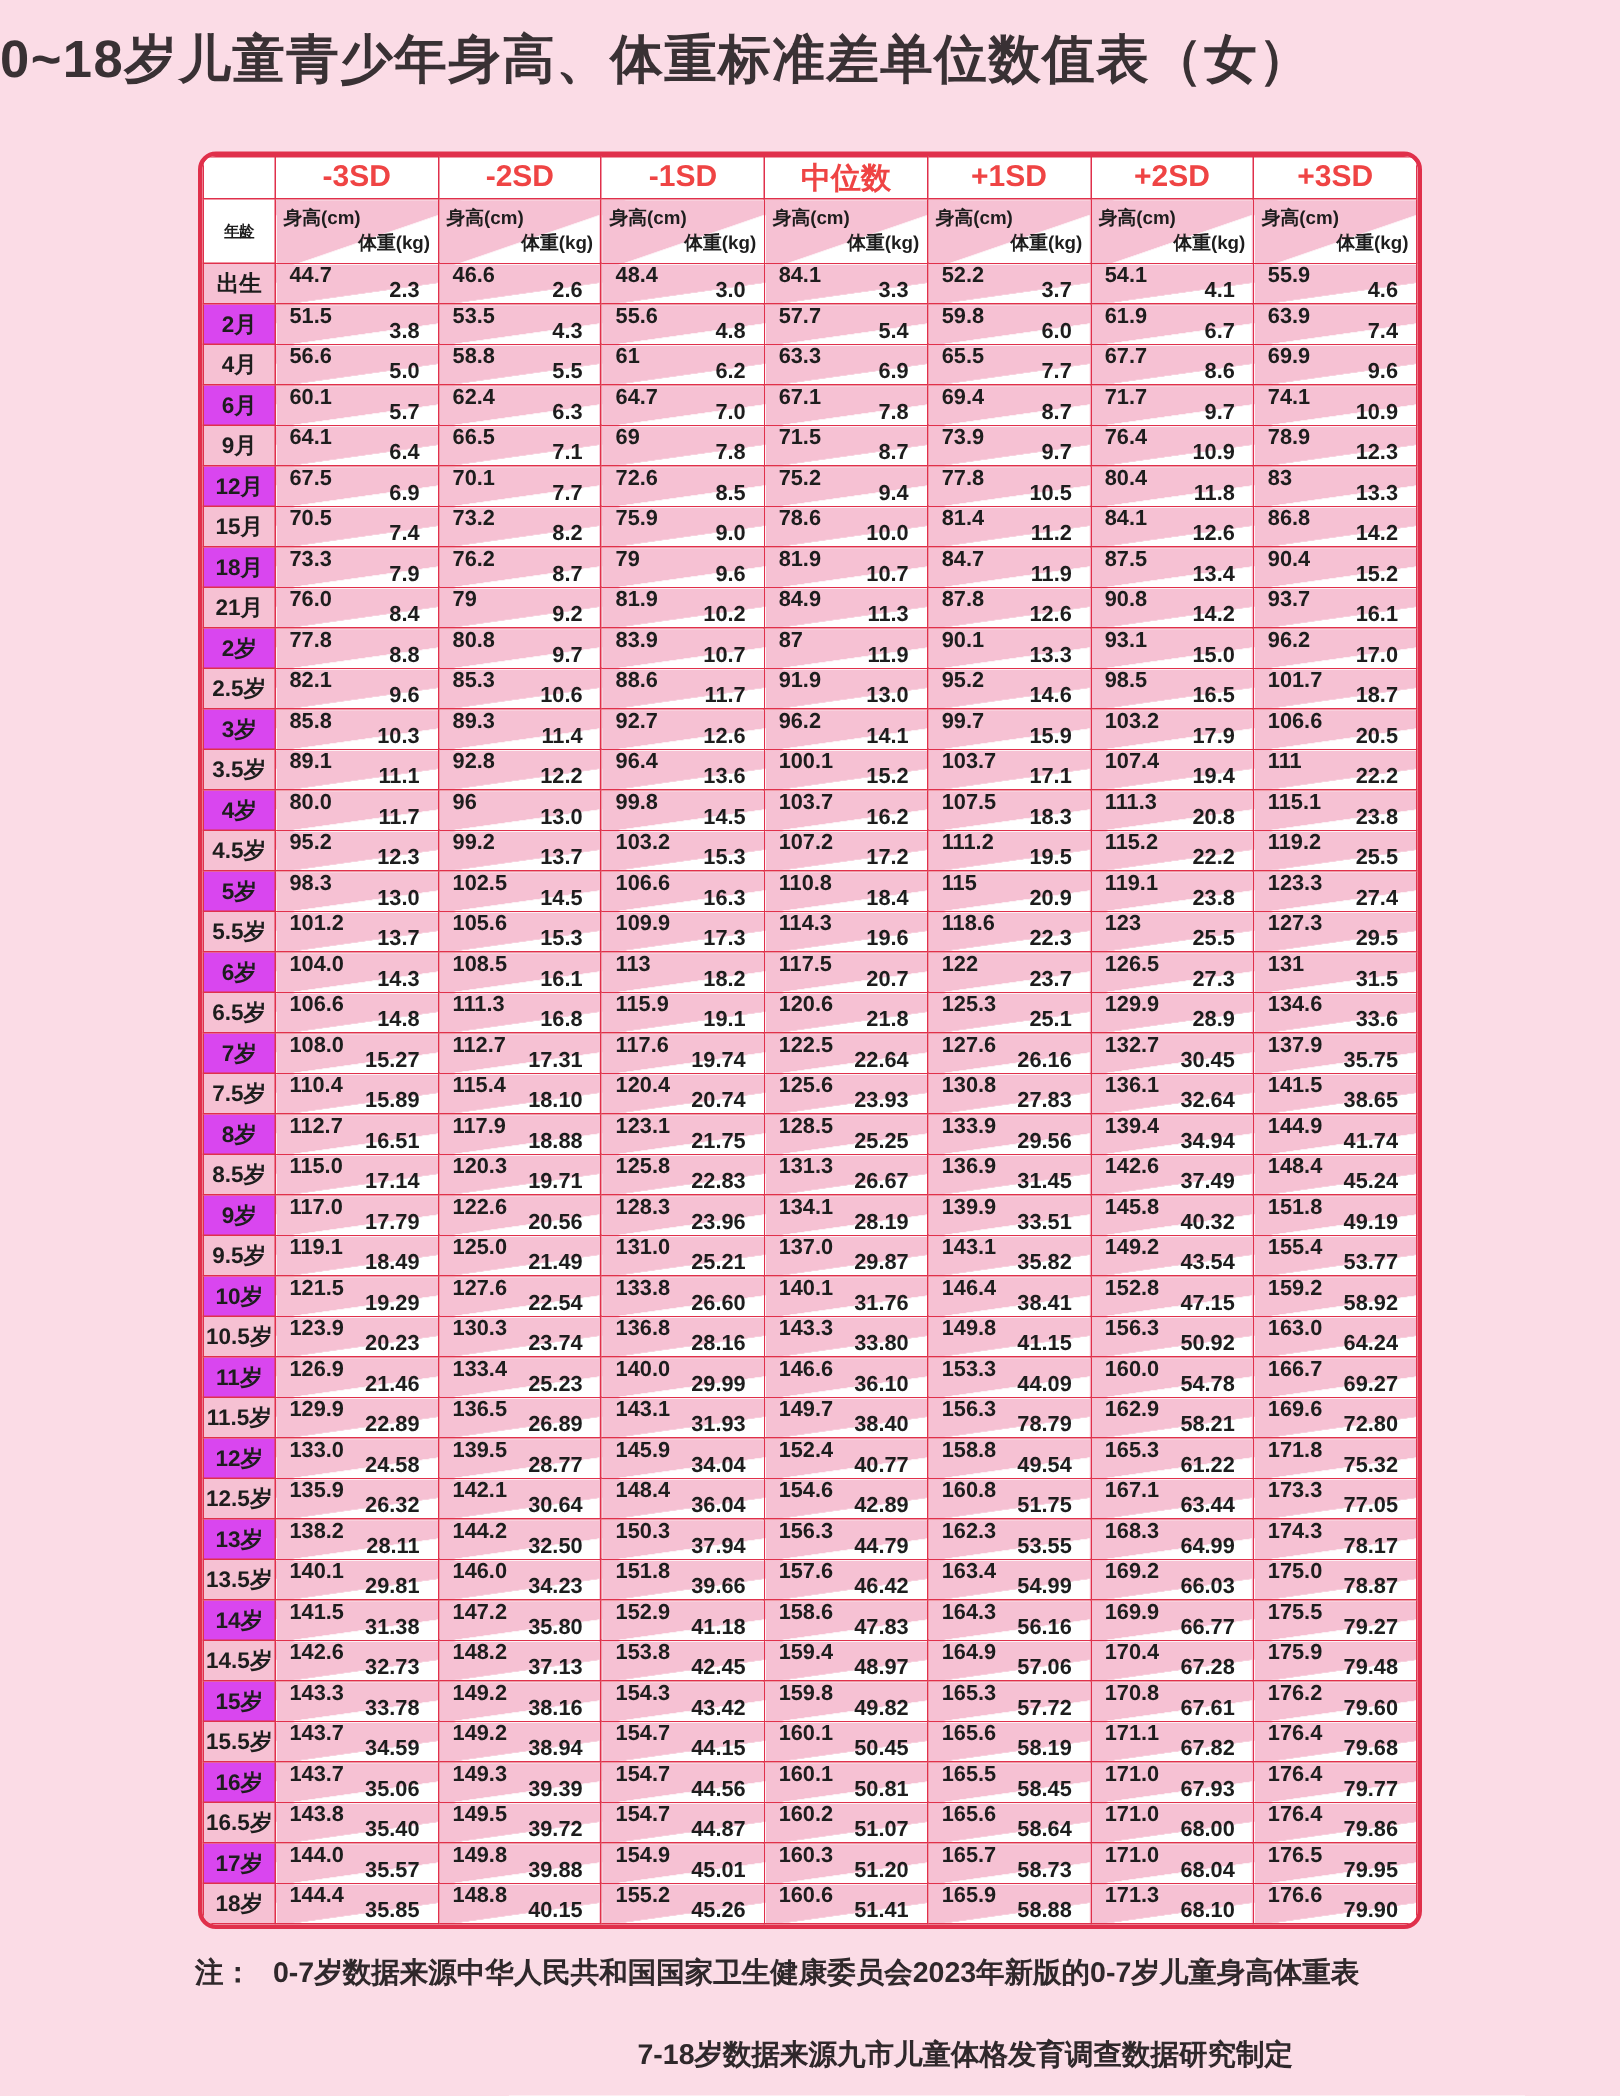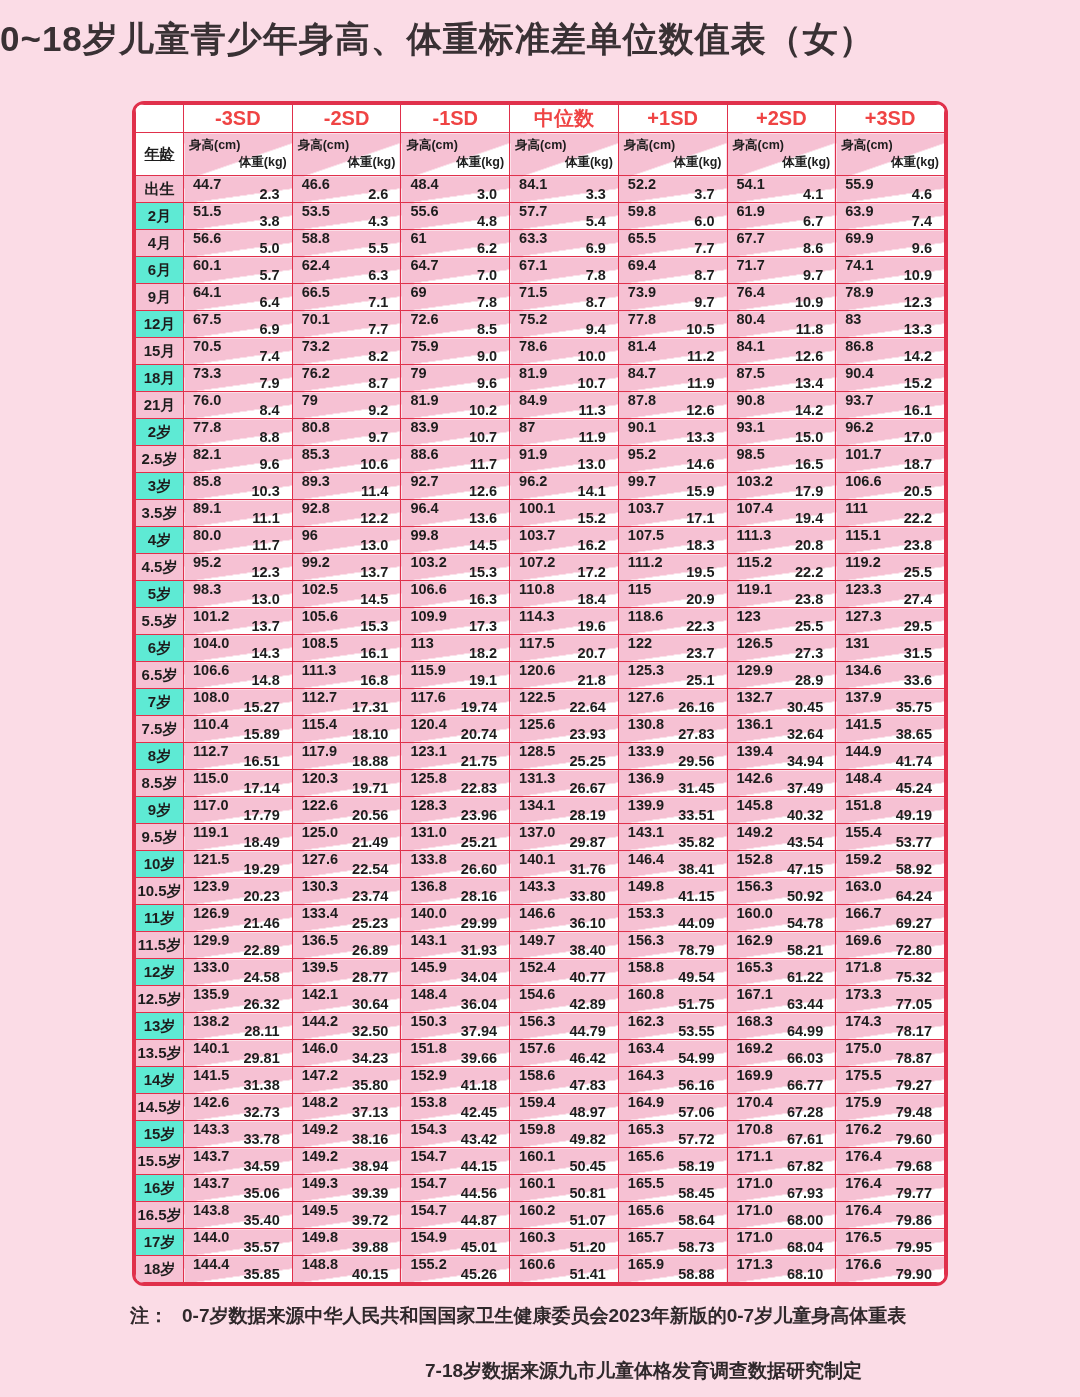--- a/index.html
+++ b/index.html
@@ -30,35 +30,35 @@
   }
   
   th.sd {
     height:25px; background:#ffffff;
     font-size:20px; font-weight:bold; color:#ef4444;
     text-align:center; vertical-align:middle;
   }
   th.corner { background:#ffffff; }
   
   th.agehead {
-    background:#ffffff; font-size:15px; font-weight:bold;
+    background:#ffffff; font-size:10px; font-weight:bold;
     text-align:center; vertical-align:middle; color:#1d1d1d;text-decoration:underline;
   }
   th.hw {
     height:42px; position:relative;
     background:linear-gradient(161deg,#f6c1d3 59%,#ffffff 59.5%);
     font-weight:bold;
   }
   th.hw .h { position:absolute; top:4px; left:5px; font-size:12.5px; color:#1d1d1d; }
   th.hw .w { position:absolute; bottom:4px; right:5px; font-size:12.5px; color:#1d1d1d; }
   
   td.age {
     height:26px; text-align:center; vertical-align:middle;
     font-size:15px; font-weight:bold; color:#1d1d1d;
-    background:#5eead4;
+    background:#d946ef;
   }
   td.age.pink { background:#f6c1d3;margin-left:28px; }
   td.data {
     height:26px; position:relative;
     background:linear-gradient(172deg,#f6c1d3 66%,#ffffff 66.5%);
   }
   td.data .h {
     position:absolute; top:0px; left:9px;
     font-size:14.5px; font-weight:bold; color:#1d1d1d;
   }

